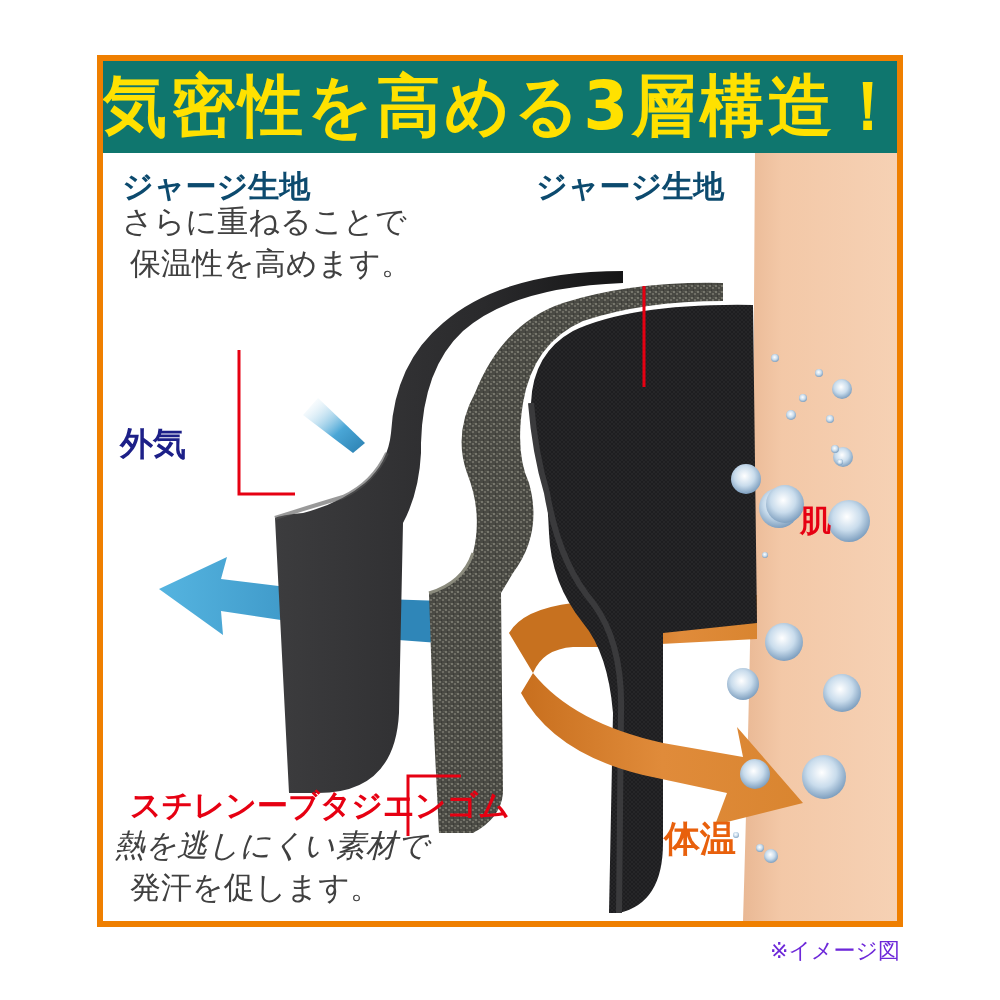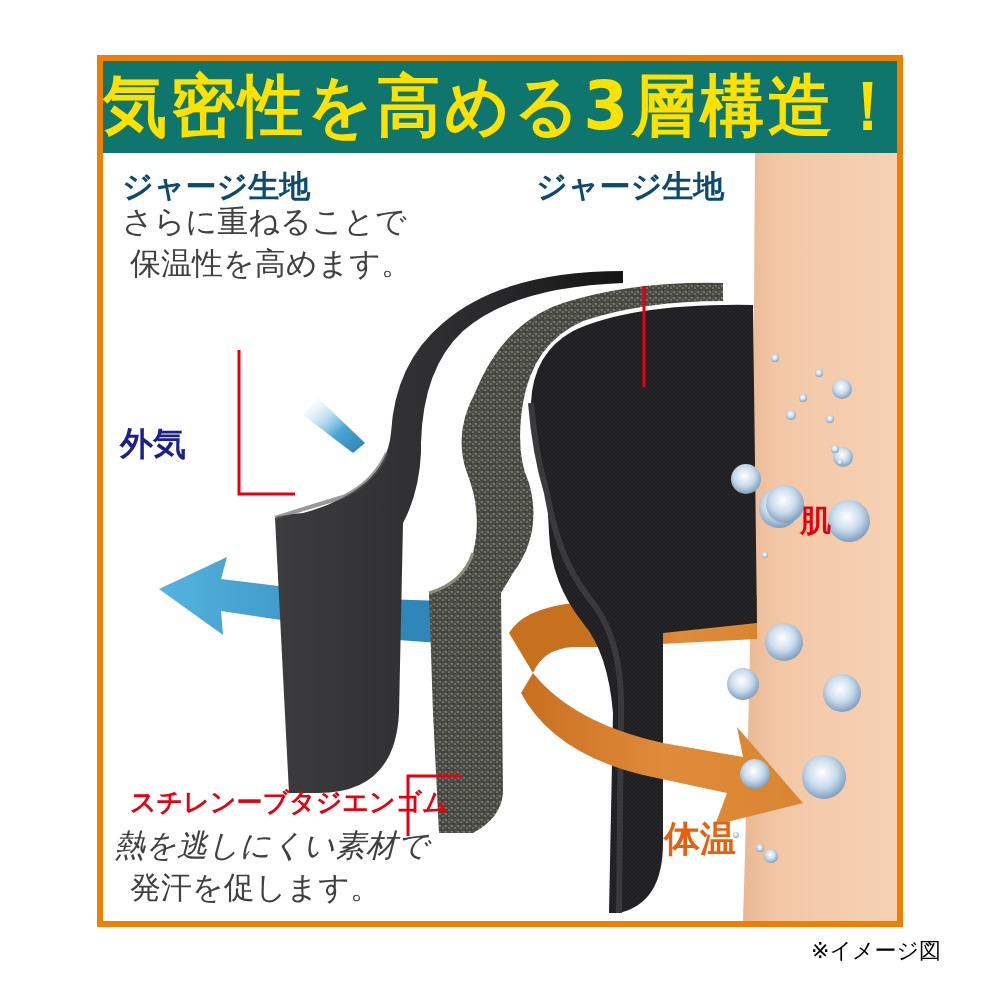--- a/index.html
+++ b/index.html
@@ -19,21 +19,21 @@
     transform: scaleY(1.05);
   }
   .art { position: absolute; left: 0; top: 92px; width: 794px; height: 768px; }
   .label { position: absolute; white-space: nowrap; }
   .label-bold { font-weight: bold; color: #0c4a6e; font-size: 31px; }
   .label-body { color: #404040; font-size: 31px; line-height: 42px; }
   .red { color: #e60012; }
   .navy { color: #1d2088; }
   .orange { color: #e8600c; margin-top: 35px; }
   .note {
-    position: absolute; left: 770px; top: 936px; font-size: 22px; color: #000000; white-space: nowrap; margin-left: 41px;
+    position: absolute; left: 770px; top: 936px; font-size: 22px; color: #6d28d9; white-space: nowrap;
   }
 </style>
 </head>
 <body>
 
 <div class="frame">
   <div class="header">
     <div class="title">気密性を高める3層構造！</div>
   </div>
 
@@ -146,17 +146,17 @@
 <div class="label label-body" style="left:122px; top:242px;margin-left:8px;">保温性を高めます。</div>
 
 <div class="label label-bold" style="left:536px; top:166px;">ジャージ生地</div>
 
 <div class="label label-bold navy" style="left:120px; top:422px; font-size:33px;">外気</div>
 
 <div class="label label-bold red" style="left:800px; top:500px; font-size:31px;">肌</div>
 
 <div class="label label-bold orange" style="left:664px; top:780px; font-size:36px;">体温</div>
 
-<div class="label label-bold red" style="left:130px; top:785px; font-size:26px;">スチレンーブタジエンゴム</div>
+<div class="label label-bold red" style="left:130px; top:785px; font-size:31px;">スチレンーブタジエンゴム</div>
 <div class="label label-body" style="left:114px; top:824px;font-style:italic;">熱を逃しにくい素材で</div>
 <div class="label label-body" style="left:130px; top:866px;text-align:right;">発汗を促します。</div>
 
 <div class="note">※イメージ図</div>
 
 </body></html>

